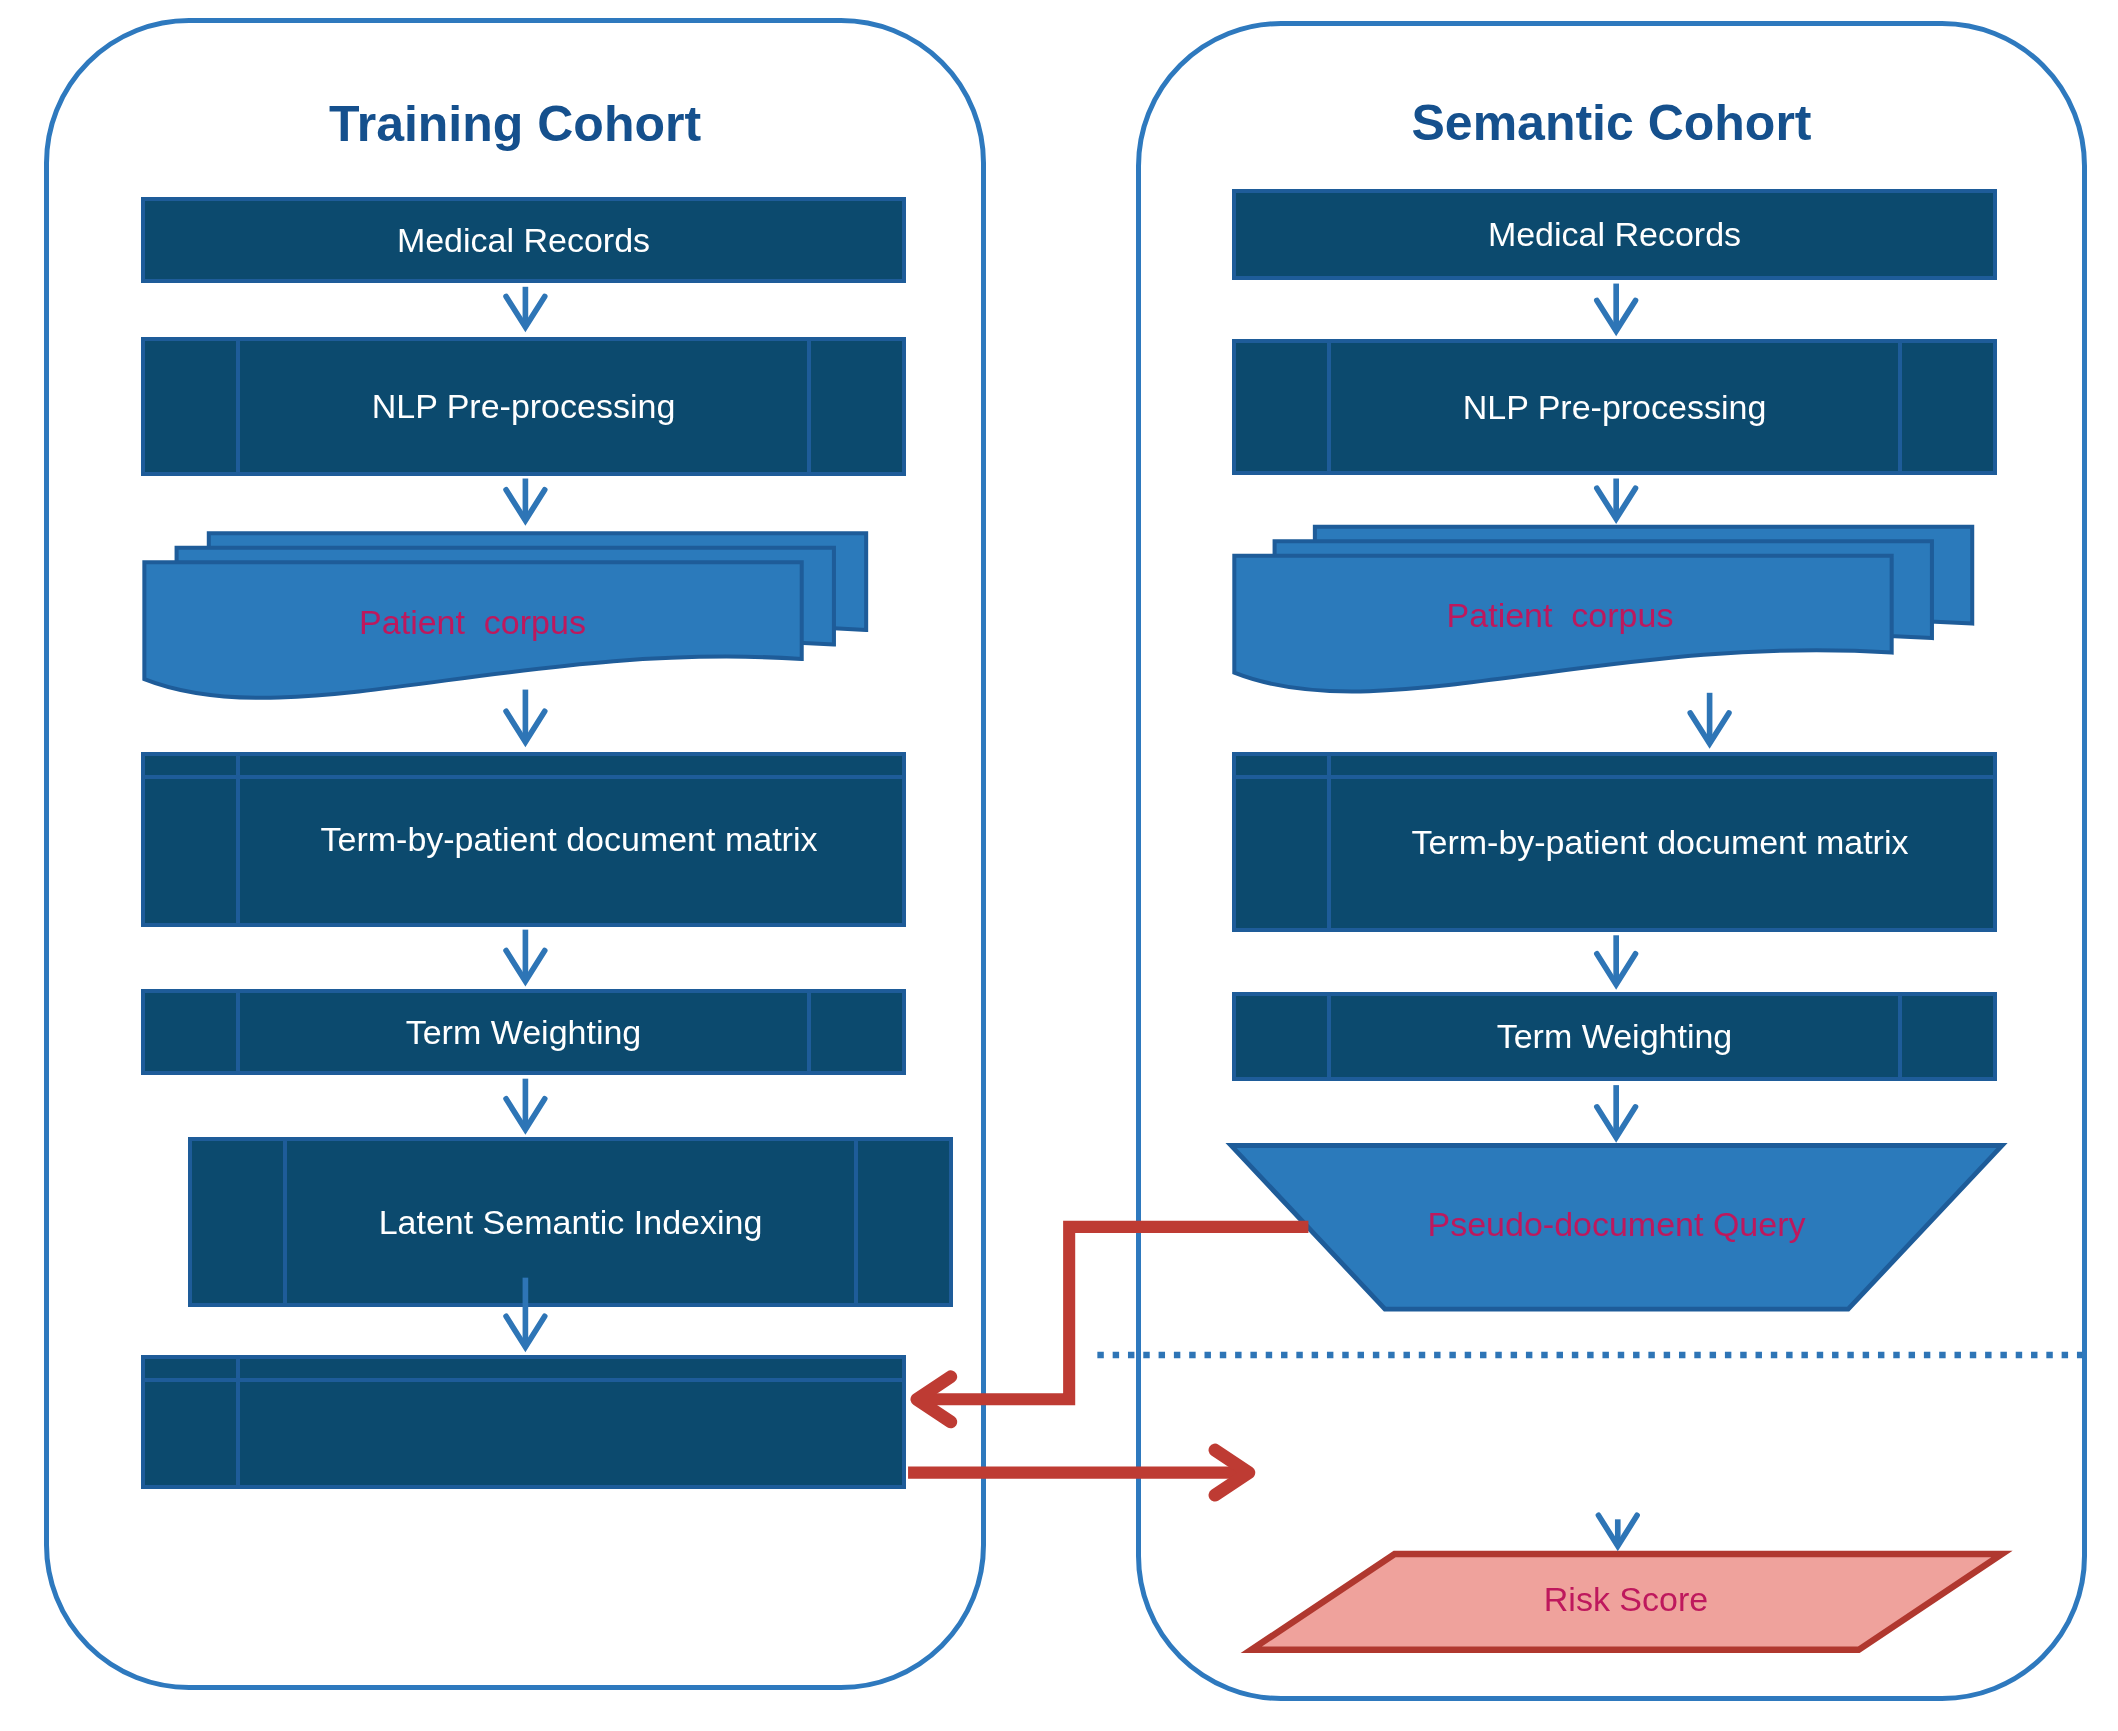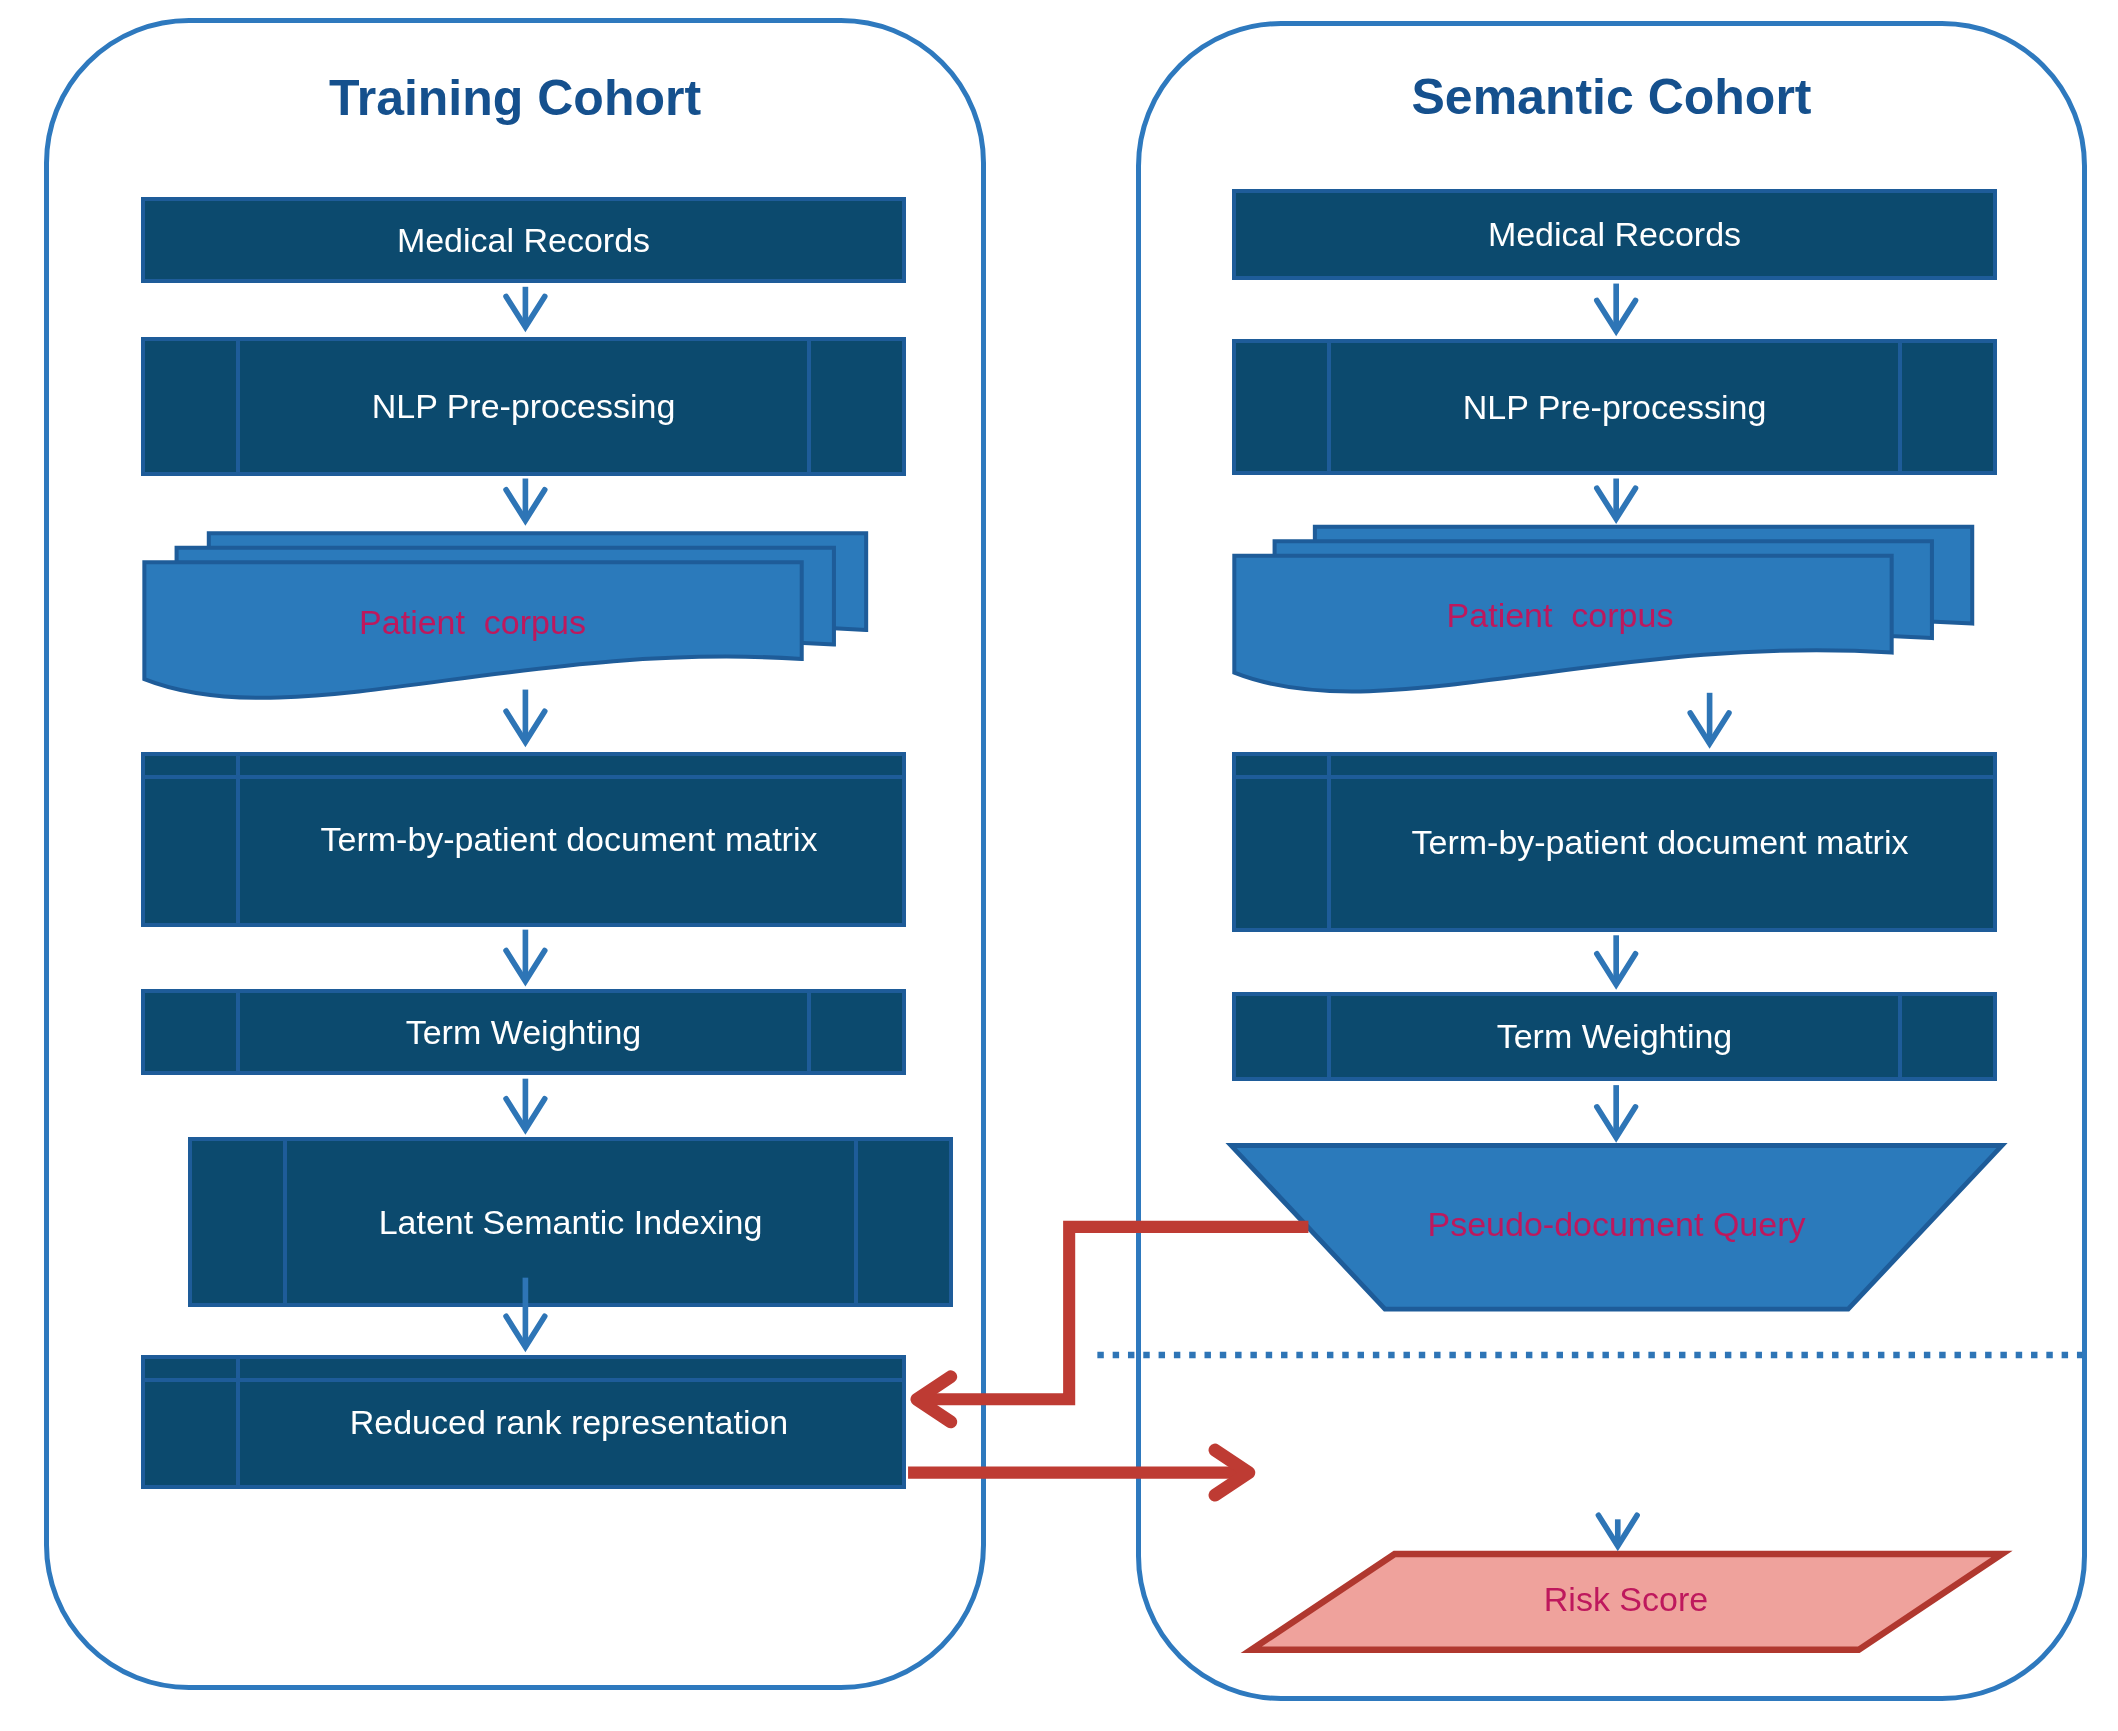--- a/index.html
+++ b/index.html
@@ -8,21 +8,21 @@
     font-family:"Liberation Sans", sans-serif;overflow:hidden;
   }
   .panel{
     position:absolute;border:5.6px solid #2E79BE;border-radius:145px;
     box-sizing:border-box;background:transparent;
   }
   #training-panel{left:44px;top:17.7px;width:942px;height:1672px;}
   #testing-panel{left:1136px;top:21px;width:951px;height:1680px;}
   .panel-title{
     position:absolute;text-align:center;font-size:50px;font-weight:bold;
-    color:#15508D;letter-spacing:0px;
+    color:#15508D;letter-spacing:0px;margin-top:26px;
   }
   #training-title{left:44px;top:69px;width:942px;}
   #testing-title{left:1136px;top:68px;width:951px;}
   .node{
     position:absolute;background:#0c4a6e;border:4px solid #1E5C99;
     box-sizing:border-box;display:flex;align-items:center;justify-content:center;
     color:#FFFFFF;font-size:34px;z-index:2;
   }
   .node .vline{position:absolute;top:0;bottom:0;width:4px;background:#1E5C99;}
   .node .hline{position:absolute;left:0;right:0;height:4px;background:#1E5C99;}
@@ -82,21 +82,20 @@
     <span>Term Weighting</span>
   </div>
   <div class="node" id="t-lsi">
     <i class="vline vl-left"></i>
     <i class="vline vl-right"></i>
     <span>Latent Semantic Indexing</span>
   </div>
   <div class="node" id="t-rr">
     <i class="vline vl-left"></i>
     <i class="hline hl-top"></i>
-    <span>Reduced rank representation</span>
   </div>
 
   <div class="node" id="s-mr">
     <span>Medical Records</span>
   </div>
   <div class="node" id="s-nlp">
     <i class="vline vl-left"></i>
     <i class="vline vl-right"></i>
     <span>NLP Pre-processing</span>
   </div>

